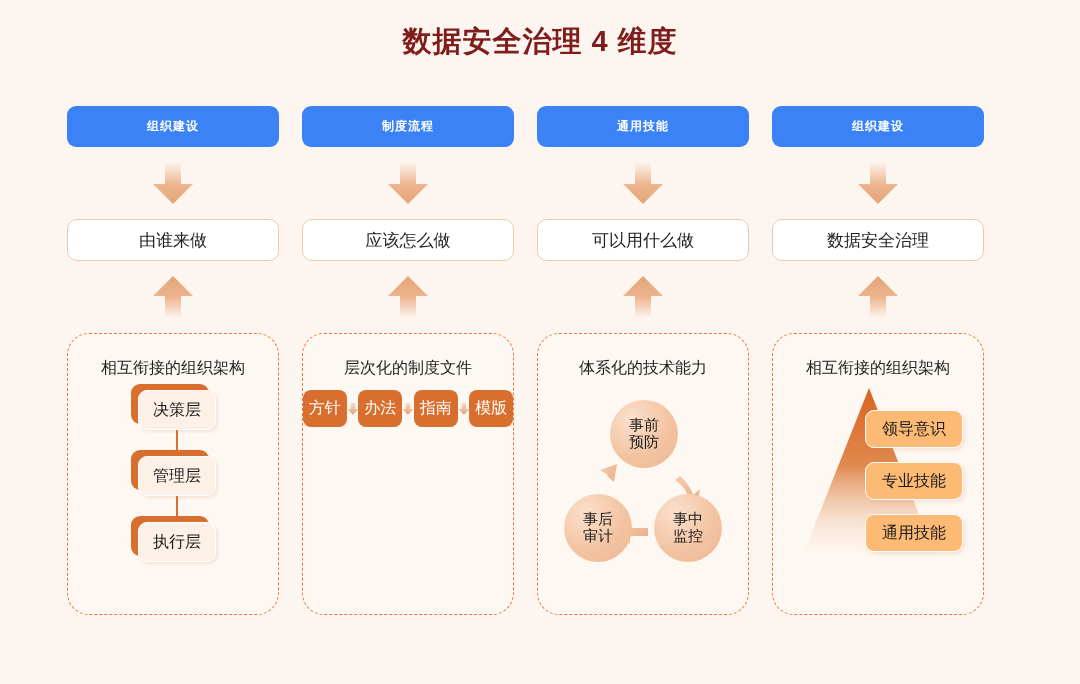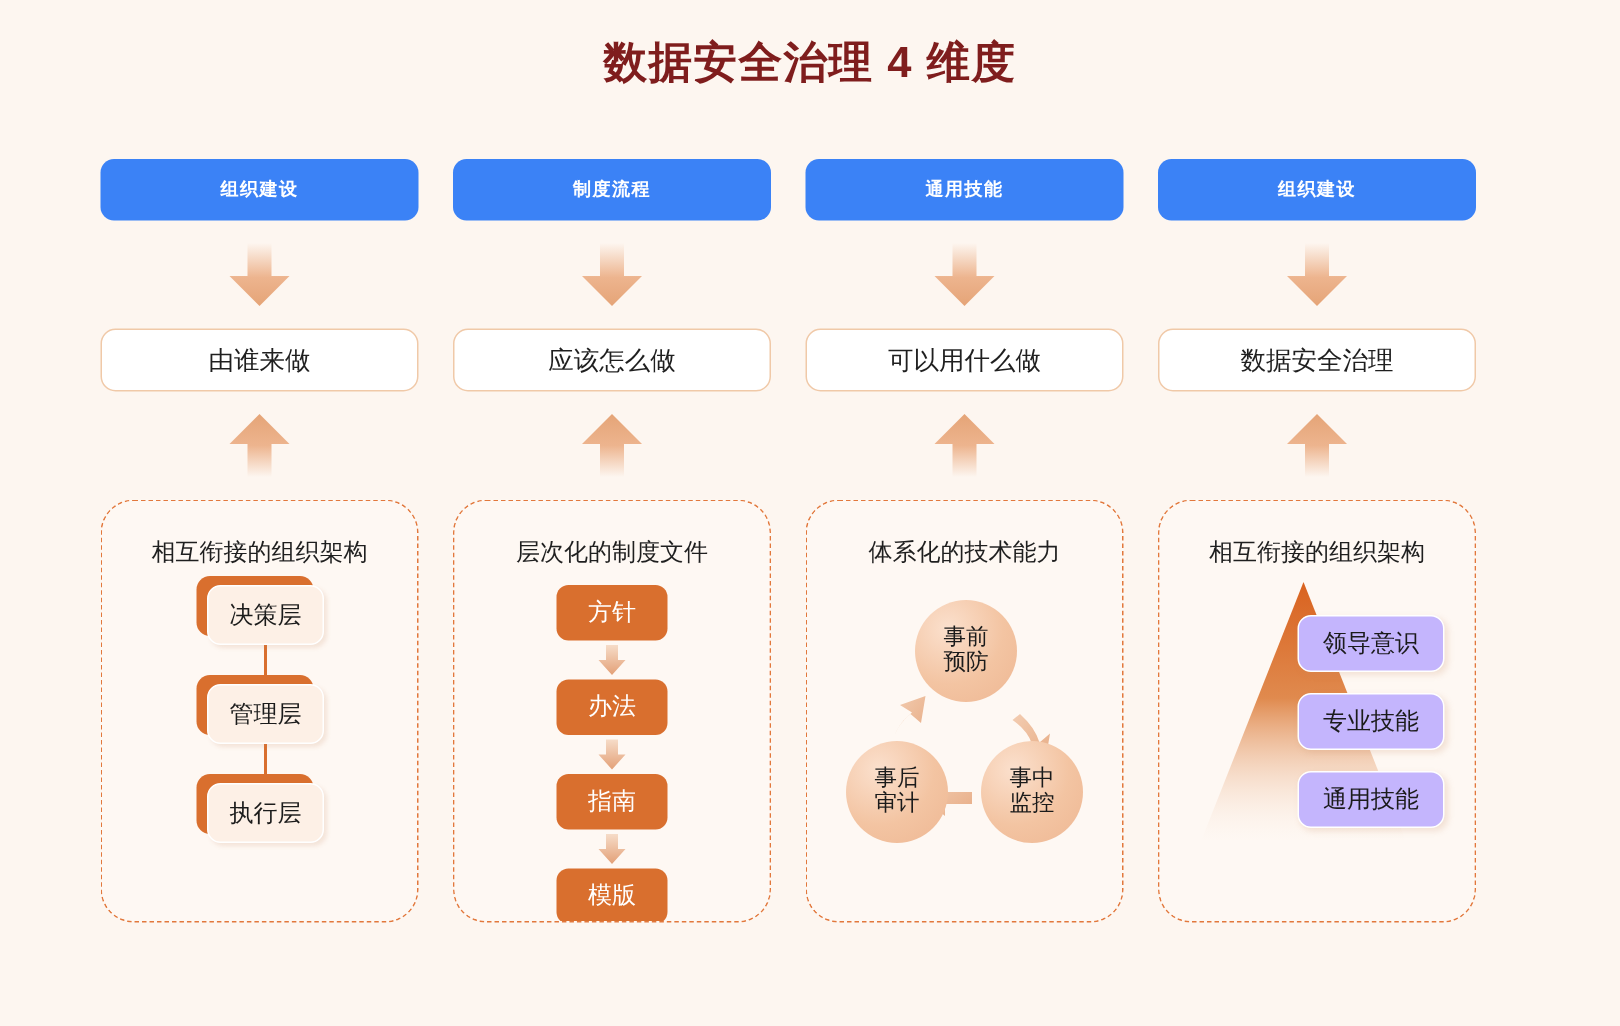--- a/index.html
+++ b/index.html
@@ -157,21 +157,21 @@
     margin-left: 8px;
   }
 
   
   .flow {
     position: absolute;
     top: 56px;
     left: 0;
     width: 100%;
     display: flex;
-    flex-direction: column;
+    flex-direction: row;
     align-items: center;
   }
   .flow-box {
     width: 74px;
     height: 37px;
     background: #d96f2e;
     border-radius: 8px;
     color: #ffffff;
     font-size: 16px;
     display: flex;
@@ -222,21 +222,21 @@
   }
   .pyramid-wrap svg.tri {
     position: absolute;
     left: 0;
     top: 0;
   }
   .skill-box {
     position: absolute;
     width: 98px;
     height: 38px;
-    background: #c4b5fd;
+    background: #fdba74;
     border: 1.2px solid #ffffff;
     border-radius: 9px;
     box-sizing: border-box;
     display: flex;
     align-items: center;
     justify-content: center;
     font-size: 16px;
     color: #1b1b1b;
     box-shadow: 2px 2px 4px rgba(200,140,100,0.22);
   }

